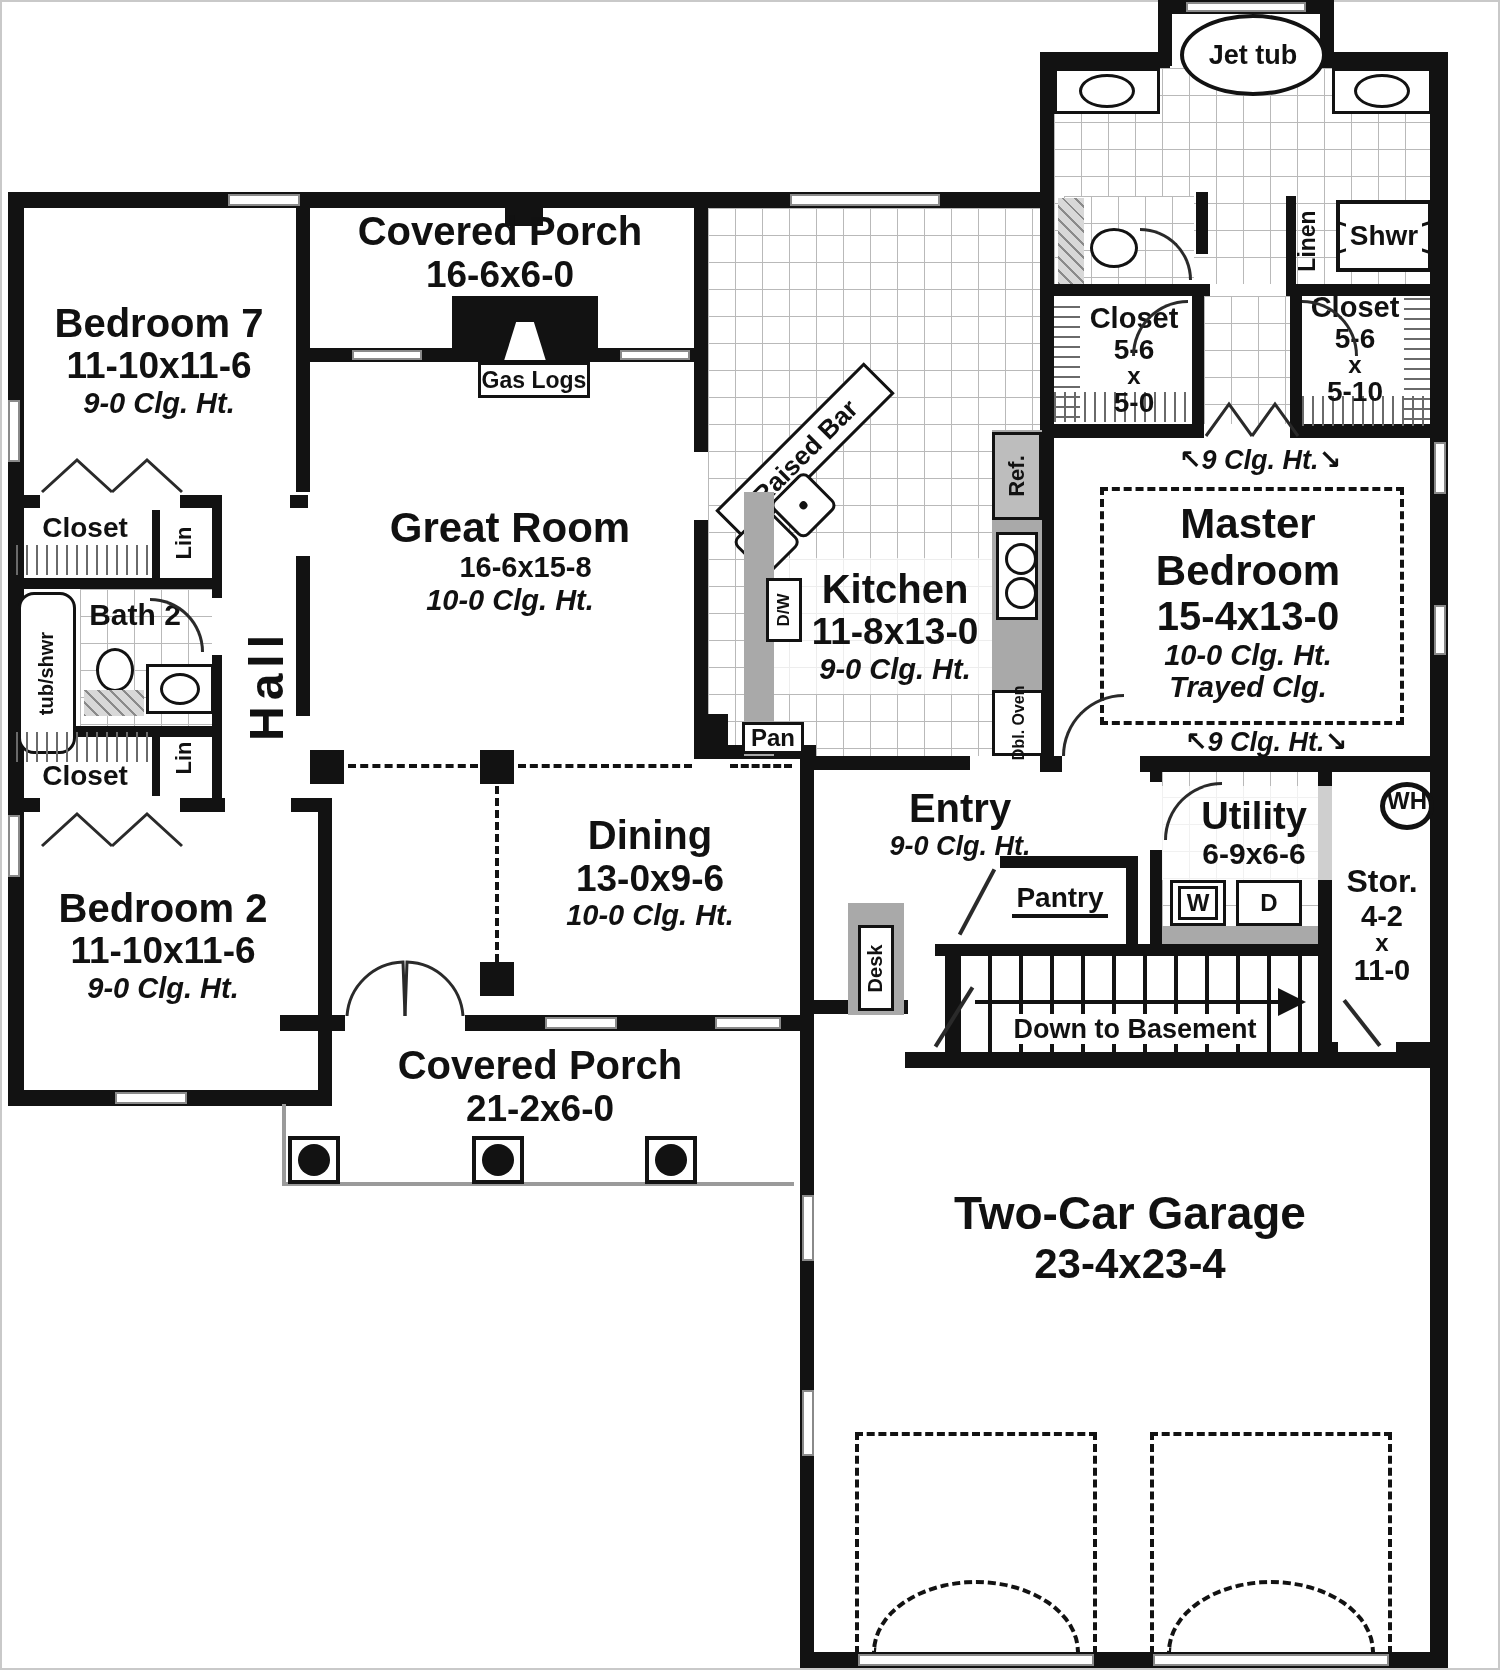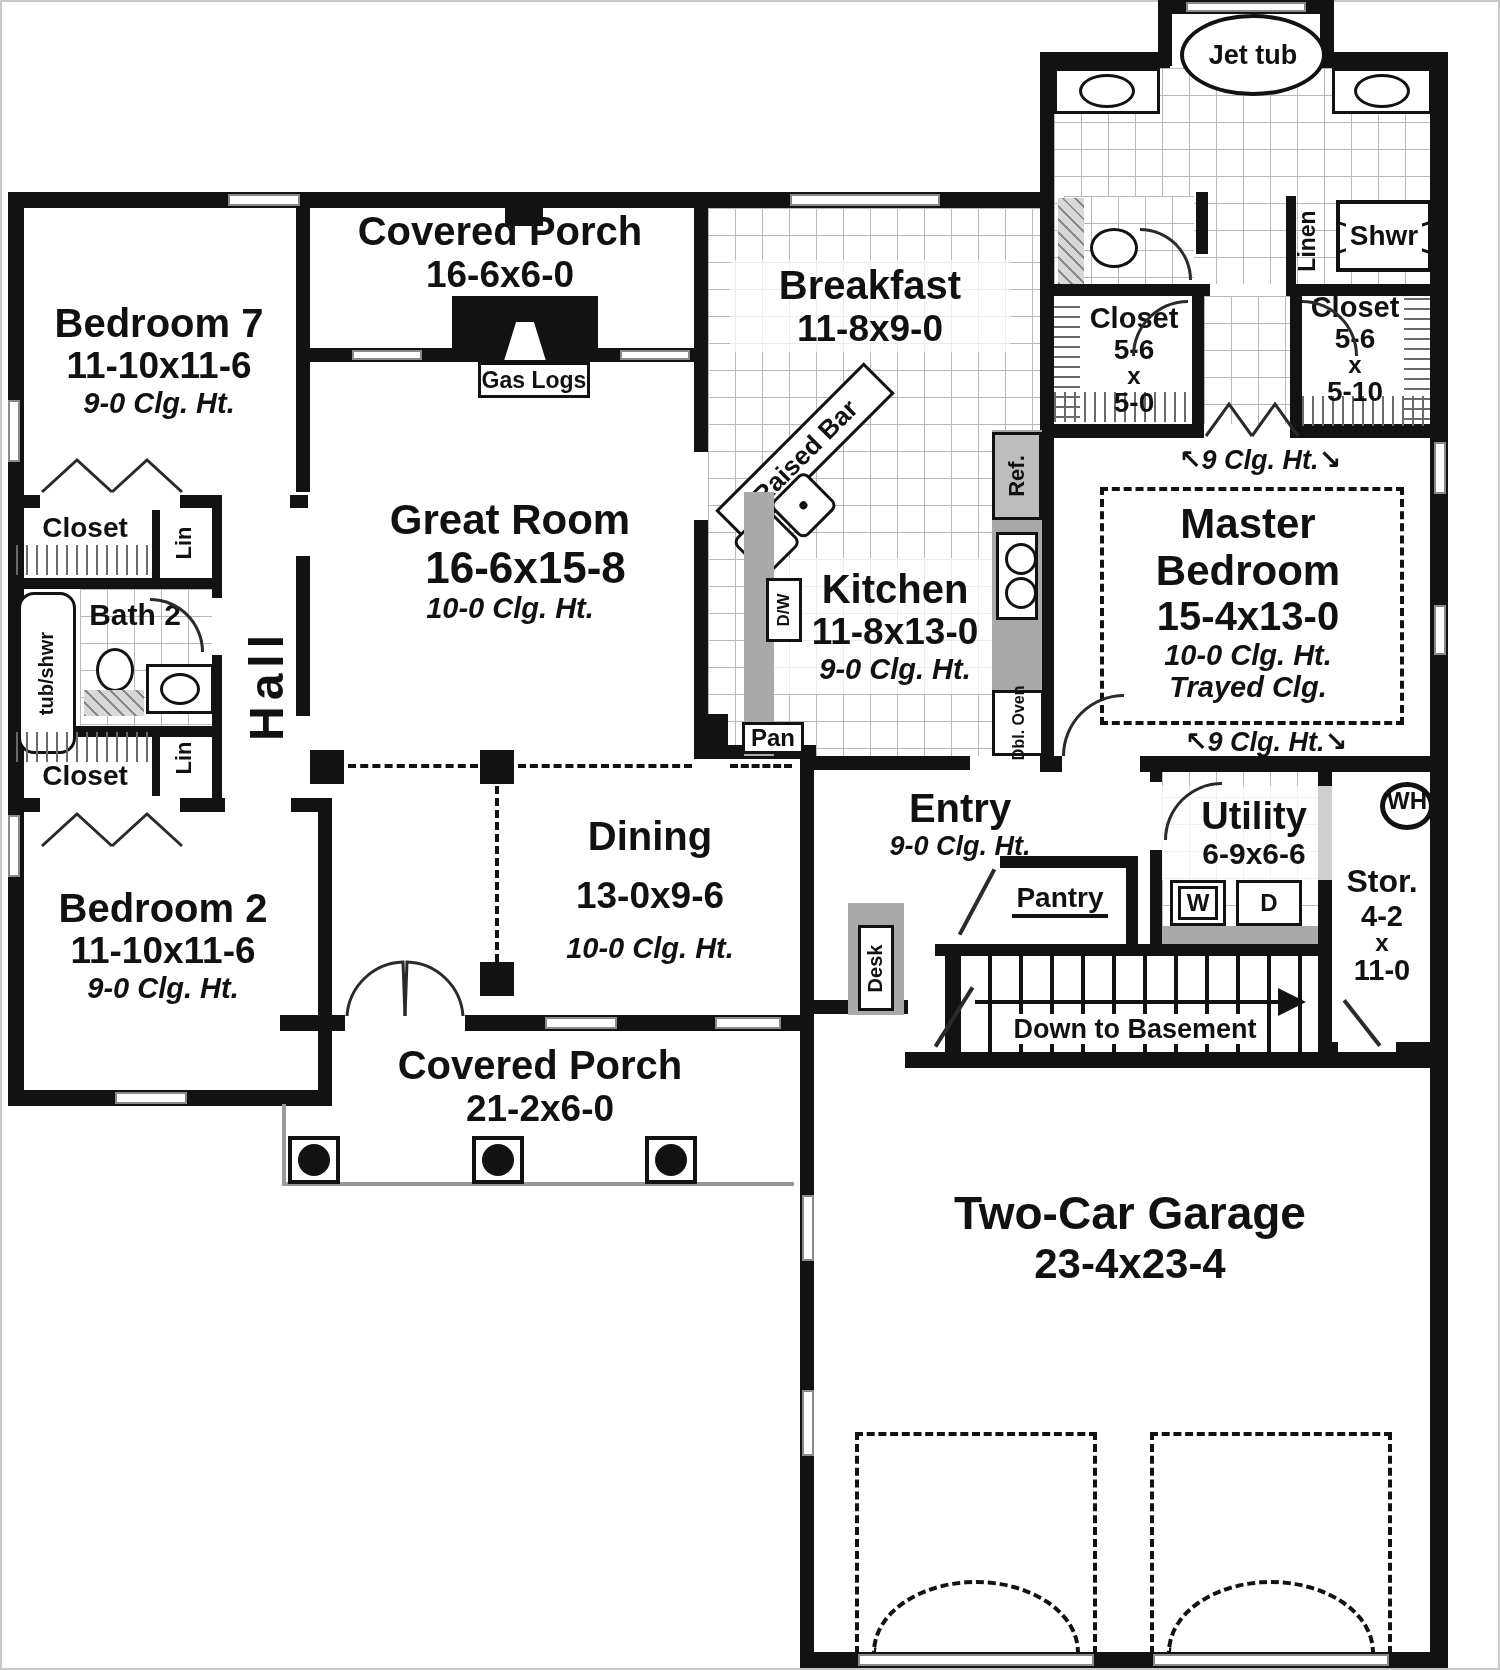--- a/index.html
+++ b/index.html
@@ -190,37 +190,33 @@
     <span class="t2">11-10x11-6</span>
     <span class="t3">9-0 Clg. Ht.</span>
   </div>
   <svg width="150" height="42" style="left:38px;top:806px;">
     <polyline points="4,40 39,8 74,40" fill="none" stroke="#2a2a2a" stroke-width="3"></polyline>
     <polyline points="74,40 109,8 144,40" fill="none" stroke="#2a2a2a" stroke-width="3"></polyline>
   </svg>
 
   <div class="label" style="left:340px;top:470px;width:340px;height:180px;">
     <span class="tm1">Great Room</span>
-    <span class="t2" style="font-size:44px;margin-left:31px;">16-6x15-8</span>
+    <span class="t2" style="font-size:29px;margin-left:31px;">16-6x15-8</span>
     <span class="t3">10-0 Clg. Ht.</span>
   </div>
 
   <div class="col" style="left:310px;top:750px;width:34px;height:34px;"></div>
   <div class="col" style="left:480px;top:750px;width:34px;height:34px;"></div>
   <div class="col" style="left:694px;top:714px;width:34px;height:38px;"></div>
   <div class="col" style="left:480px;top:962px;width:34px;height:34px;"></div>
   <div class="dash-h" style="left:348px;top:764px;width:130px;"></div>
   <div class="dash-h" style="left:518px;top:764px;width:174px;"></div>
   <div class="dash-h" style="left:730px;top:764px;width:62px;"></div>
   <div class="dash-v" style="left:495px;top:786px;height:176px;"></div>
 
-  <div class="label" style="left:730px;top:260px;width:280px;height:92px;background:rgba(255,255,255,.75);">
-    <span class="t1">Breakfast</span>
-    <span class="t2">11-8x9-0</span>
-  </div>
   <div class="label" style="left:770px;top:558px;width:250px;height:136px;background:rgba(255,255,255,.75);">
     <span class="t1">Kitchen</span>
     <span class="t2">11-8x13-0</span>
     <span class="t3">9-0 Clg. Ht.</span>
   </div>
 
   <div class="boxed" style="left:700px;top:430px;width:210px;height:44px;border-width:3px;transform:rotate(-45deg);transform-origin:center;">
     <span class="tsm" style="font-size:26px;white-space:nowrap;">Raised Bar</span>
   </div>
   <div style="position:absolute;left:735px;top:495px;width:110px;height:56px;transform:rotate(-45deg);">
@@ -309,21 +305,21 @@
     <span class="tm1">Bedroom</span>
     <span class="t2" style="font-size:40px;">15-4x13-0</span>
     <span class="t3">10-0 Clg. Ht.</span>
     <span class="t3">Trayed Clg.</span>
   </div>
   <div class="label" style="left:1166px;top:726px;width:200px;height:32px;">
     <span class="t3" style="font-size:27px;white-space:nowrap;"><span>↖</span><span>9 Clg. Ht.</span><span>↘</span></span>
   </div>
   <div class="arc" style="left:1062px;top:694px;width:62px;height:62px;"></div>
 
-  <div class="label" style="left:530px;top:812px;width:240px;height:155px;gap:16px;">
+  <div class="label" style="left:530px;top:795px;width:240px;height:155px;">
     <span class="t1">Dining</span>
     <span class="t2">13-0x9-6</span>
     <span class="t3">10-0 Clg. Ht.</span>
   </div>
   <svg width="124" height="66" style="left:343px;top:952px;">
     <path d="M4 64 A58 58 0 0 1 60 10 L62 64" fill="none" stroke="#2a2a2a" stroke-width="3"></path>
     <path d="M120 64 A58 58 0 0 0 64 10 L62 64" fill="none" stroke="#2a2a2a" stroke-width="3"></path>
   </svg>
 
   <div class="label" style="left:860px;top:782px;width:200px;height:84px;">

